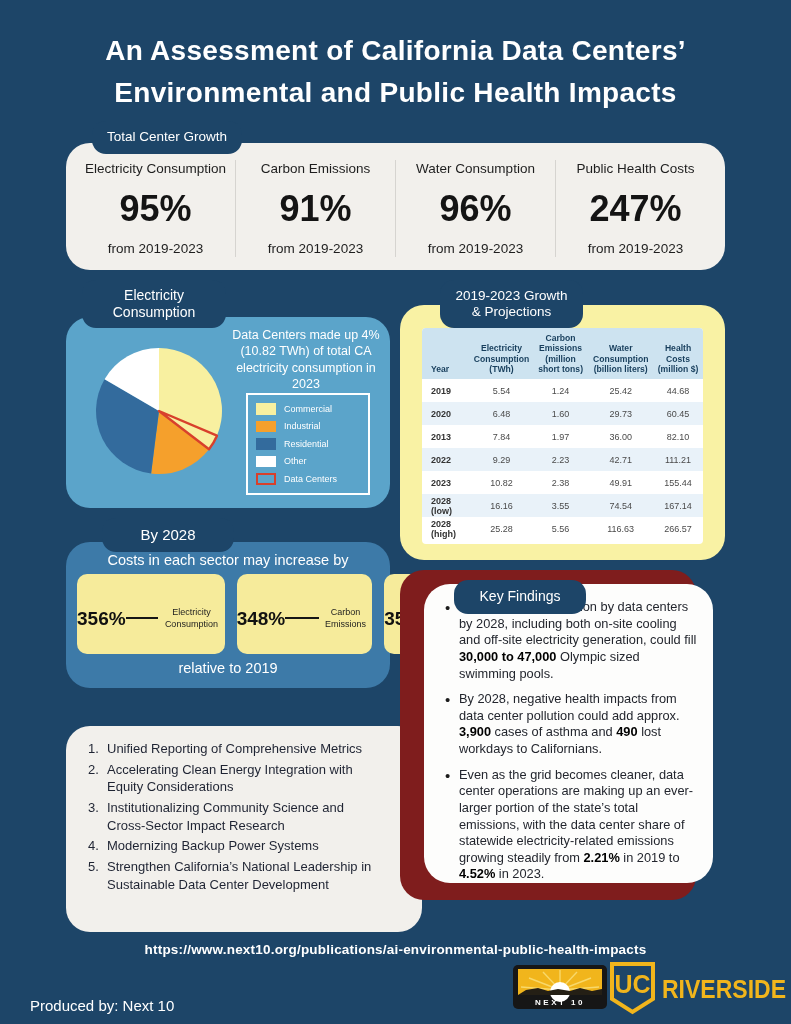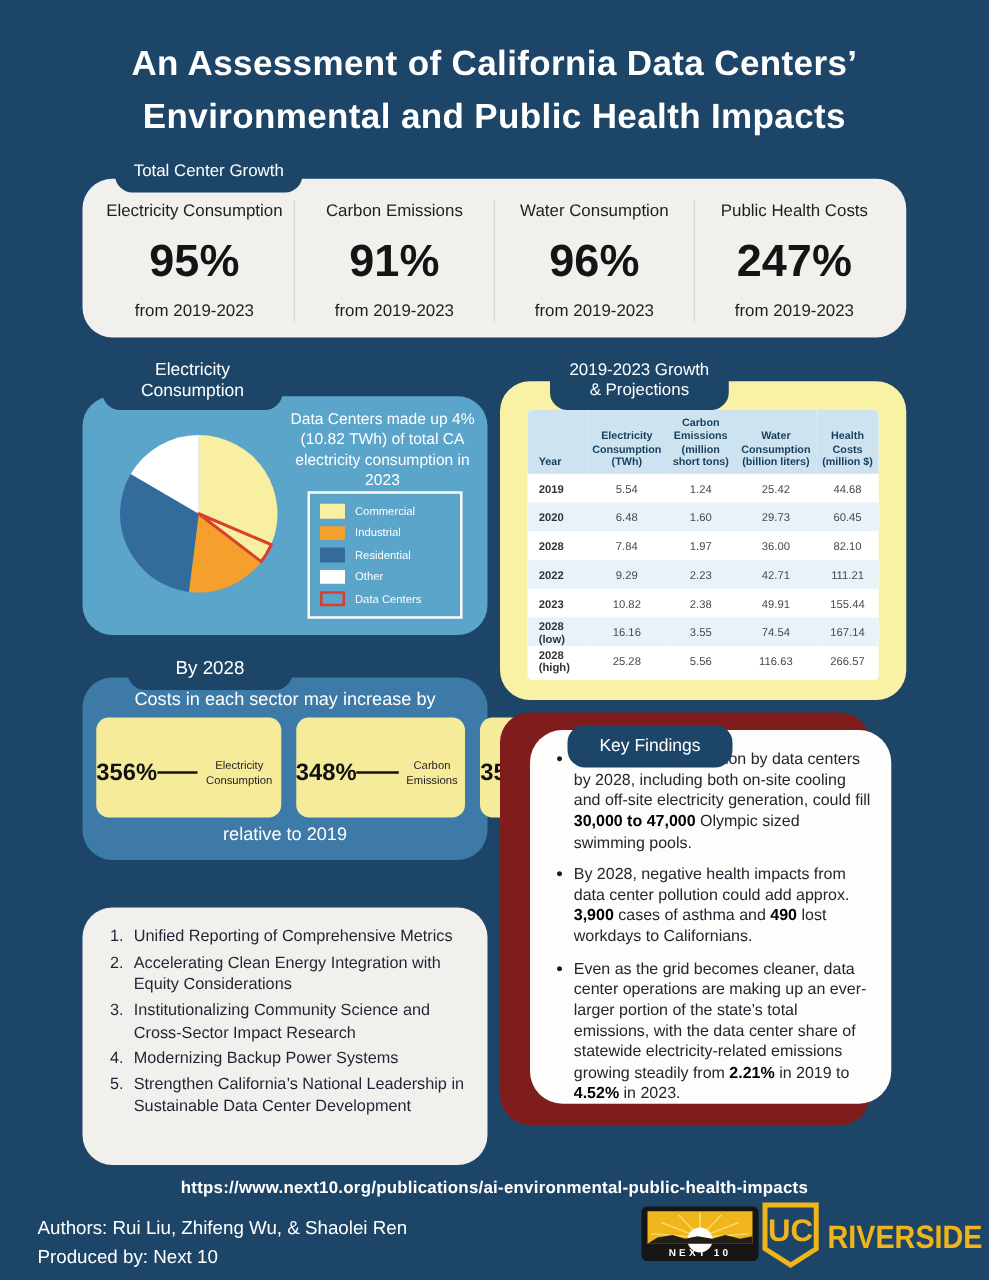--- a/index.html
+++ b/index.html
@@ -47,21 +47,21 @@
     color:#fff;font-size:14.5px;}
   #by2028-boxes{position:absolute;left:11px;top:32px;width:302px;display:flex;gap:12px;}
   .stat-box{flex:1;background:#f6eb9b;border-radius:10px;height:80px;display:flex;
     flex-direction:row;align-items:center;padding-top:9px;box-sizing:border-box;}
   .stat-val{font-size:19px;font-weight:bold;color:#111;}
   .stat-rule{width:46px;height:2px;background:#151515;margin:4px 0 5px;}
   .stat-label{font-size:9px;color:#1e1e1e;text-align:center;line-height:1.3;}
   #by2028-footer{position:absolute;top:118px;left:0;width:100%;text-align:center;
     color:#fff;font-size:14.5px;}
   
-  #rec-panel{left:66px;top:726px;width:324px;height:206px;background:#f2f0ec;}
+  #rec-panel{left:66px;top:726px;width:324px;height:206px;background:#f2f0ec;padding-left:32px;}
   #rec-list{position:absolute;left:20px;top:14px;width:290px;margin:0;padding:0;
     list-style:none;counter-reset:rec;}
   #rec-list li{counter-increment:rec;position:relative;padding-left:21px;
     font-size:13px;line-height:1.36;color:#1f2433;margin-bottom:3px;}
   #rec-list li::before{content:counter(rec) ".";position:absolute;left:2px;}
   
   #kf-panel{left:400px;top:570px;width:296px;height:330px;background:#7f1d1d;}
   #kf-box{position:absolute;left:24px;top:14px;width:289px;height:299px;
     background:#fdfdfc;border-radius:26px;overflow:hidden;}
   #kf-list{margin:0;padding:15px 14px 0 21px;list-style:none;}
@@ -177,21 +177,21 @@
               <td>44.68</td>
             </tr>
             <tr>
               <td class="col-year">2020</td>
               <td>6.48</td>
               <td>1.60</td>
               <td>29.73</td>
               <td>60.45</td>
             </tr>
             <tr>
-              <td class="col-year">2028</td>
+              <td class="col-year">2013</td>
               <td>7.84</td>
               <td>1.97</td>
               <td>36.00</td>
               <td>82.10</td>
             </tr>
             <tr>
               <td class="col-year">2022</td>
               <td>9.29</td>
               <td>2.23</td>
               <td>42.71</td>
@@ -270,21 +270,20 @@
     <div id="kf-box">
       <ul id="kf-list">
           <li><span>Total water consumption by data centers by 2028, including both on-site cooling and off-site electricity generation, could fill </span><b>30,000 to 47,000</b><span> Olympic sized swimming pools.</span></li>
           <li><span>By 2028, negative health impacts from data center pollution could add approx. </span><b>3,900</b><span> cases of asthma and </span><b>490</b><span> lost workdays to Californians.</span></li>
           <li><span>Even as the grid becomes cleaner, data center operations are making up an ever-larger portion of the state’s total emissions, with the data center share of statewide electricity-related emissions growing steadily from </span><b>2.21%</b><span> in 2019 to </span><b>4.52%</b><span> in 2023.</span></li>
         </ul>
     </div>
   </div>
 
   <div id="url">https://www.next10.org/publications/ai-environmental-public-health-impacts</div>
-  <div id="authors">Authors: Rui Liu, Zhifeng Wu, &amp; Shaolei Ren</div>
   <div id="produced">Produced by: Next 10</div>
 
   <svg id="next10-logo" width="94" height="44" viewBox="0 0 94 44">
     <rect x="0" y="0" width="94" height="44" rx="5" fill="#161616"></rect>
     <rect x="5" y="4" width="84" height="26" fill="#f1b51c"></rect>
     <g stroke="#f8d86a" stroke-width="1.4">
       <line x1="47" y1="25" x2="47" y2="5"></line>
       <line x1="47" y1="25" x2="30" y2="7"></line>
       <line x1="47" y1="25" x2="64" y2="7"></line>
       <line x1="47" y1="25" x2="16" y2="13"></line>

